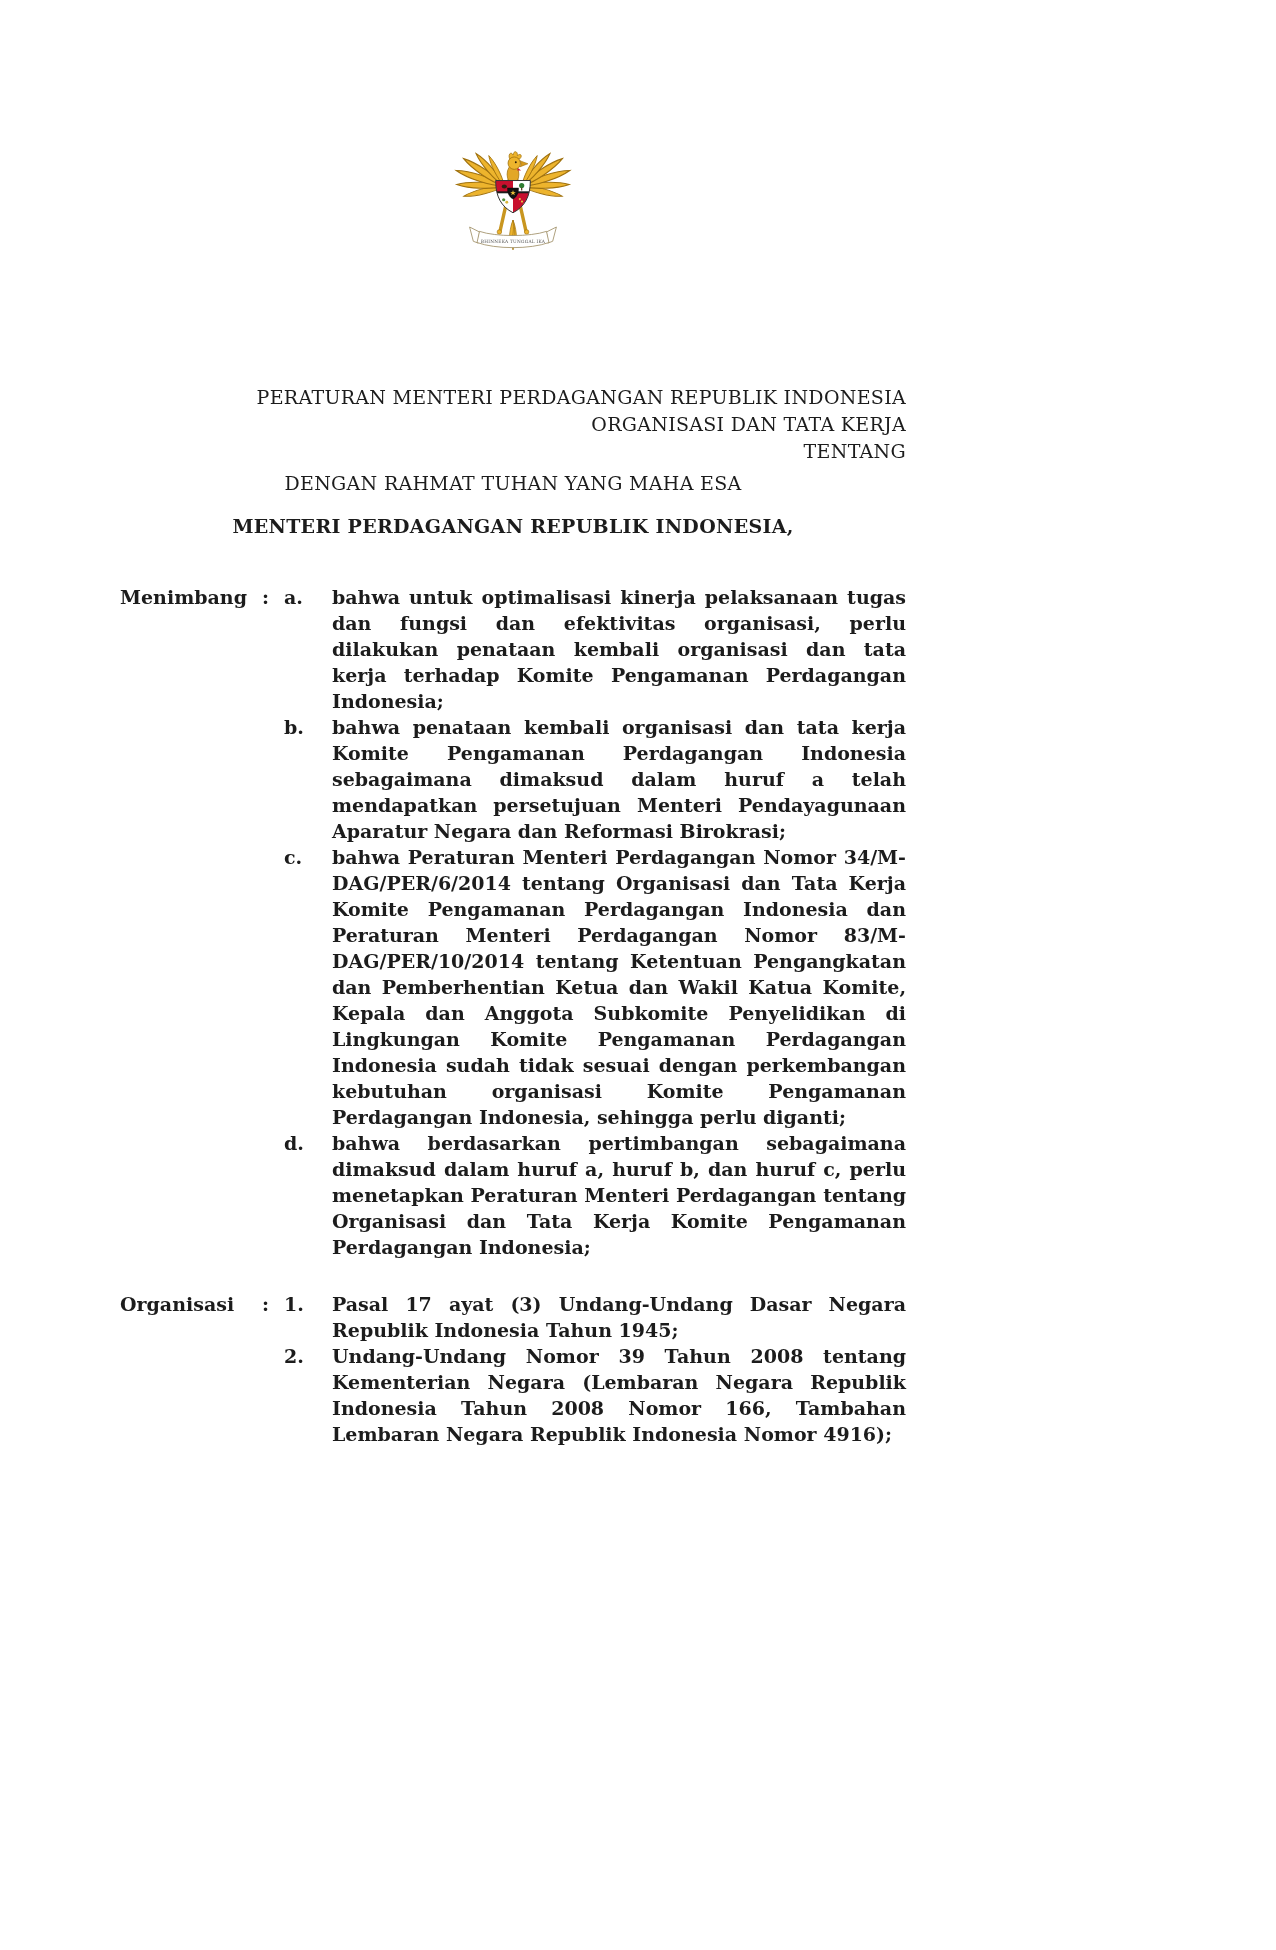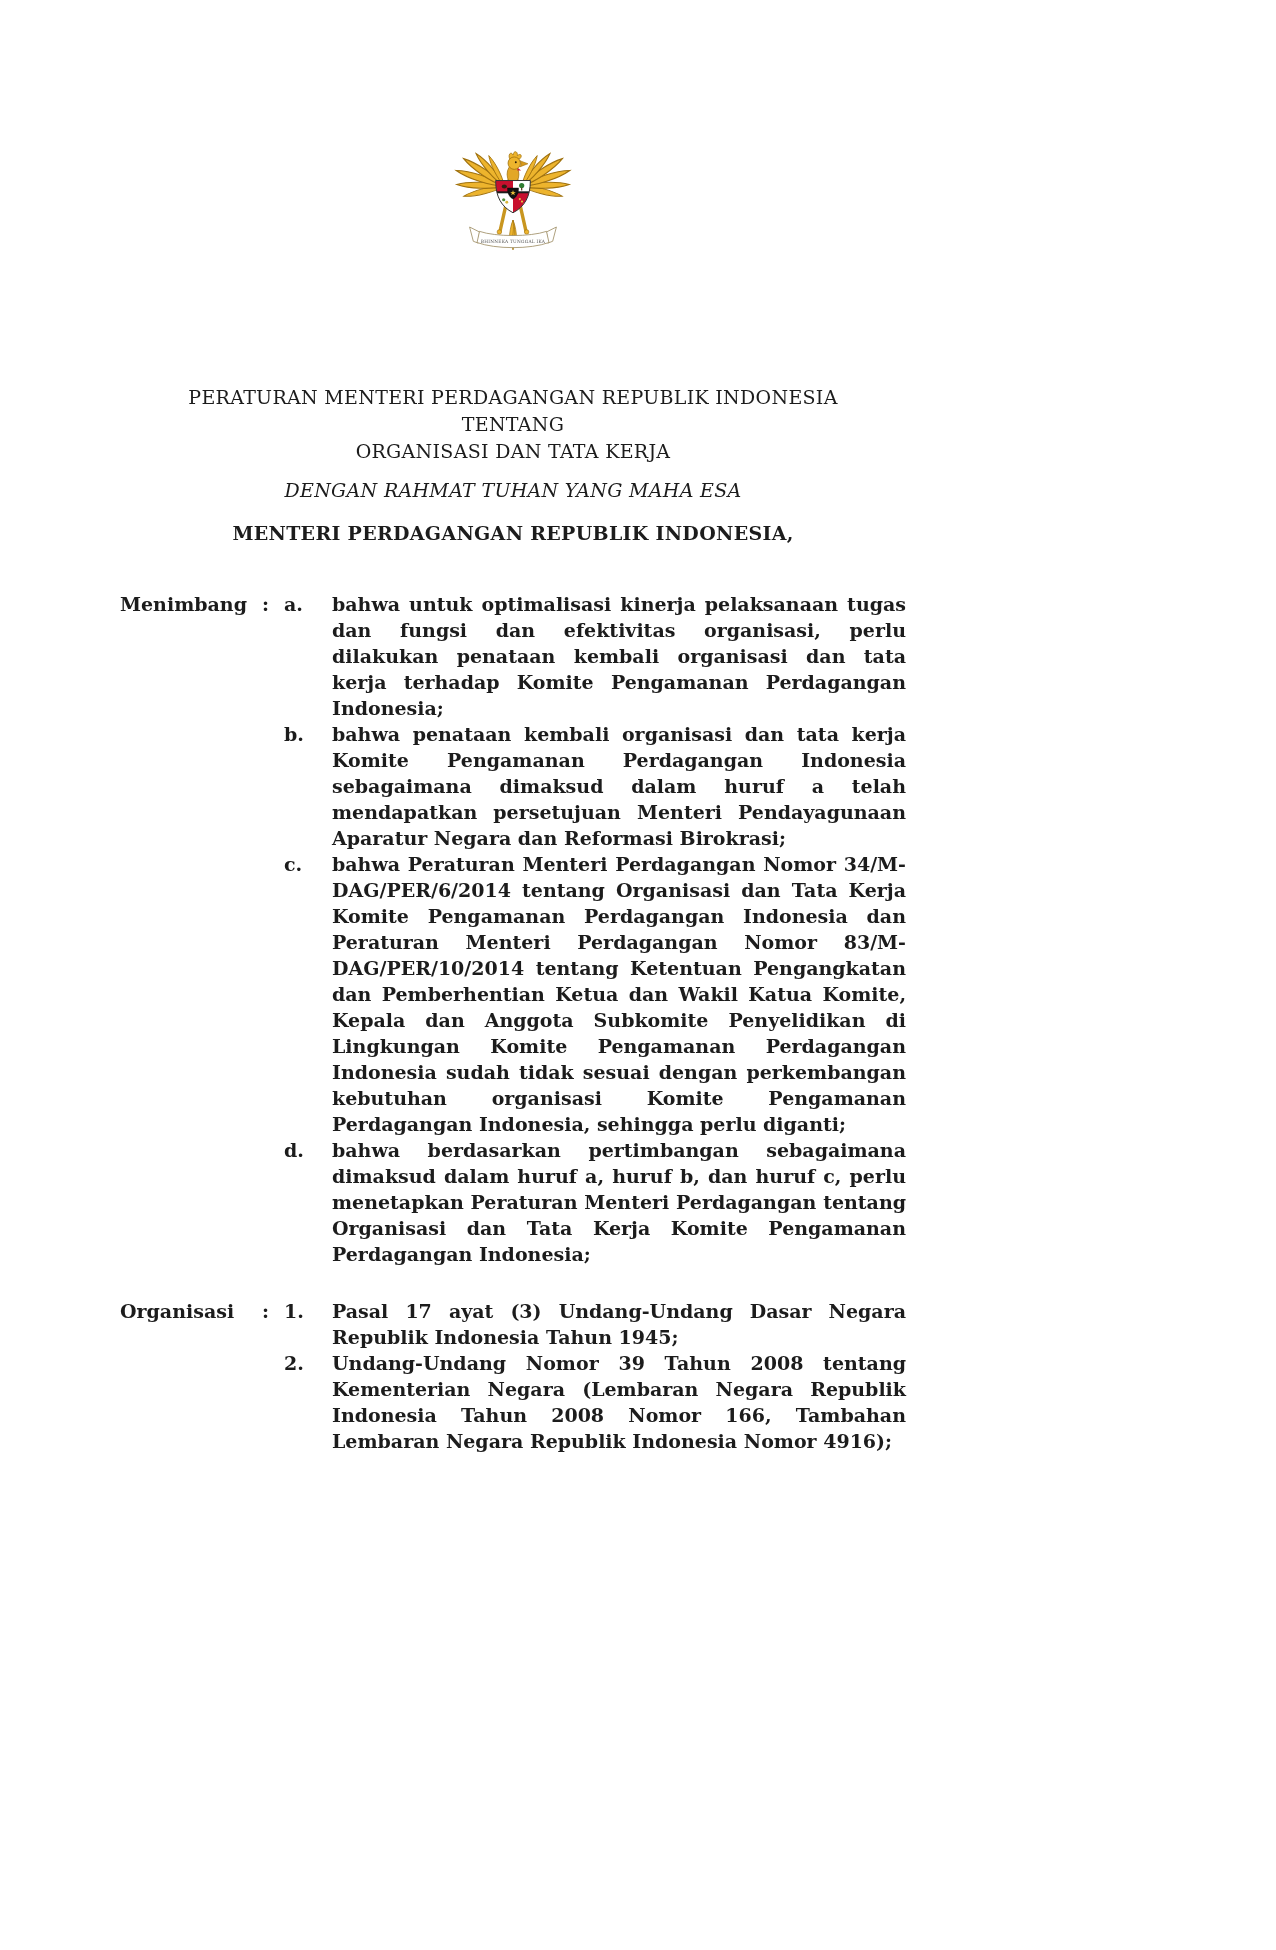--- a/index.html
+++ b/index.html
@@ -7,23 +7,23 @@
     width: 1276px;
     height: 1950px;
     background: #ffffff;
     position: relative;
     overflow: hidden;
     font-family: "DejaVu Serif", "Liberation Serif", serif;
     color: #1c1c1c;
   }
   .content { position: absolute; left: 120px; top: 0; width: 786px; }
   .emblem-wrap { padding-top: 127px; text-align: center; }
-  .title-block { margin-top: 110px; text-align: center; font-size: 19px; line-height: 27px; letter-spacing: 0.3px; }
+  .title-block { margin-top: 110px; text-align: right; font-size: 19px; line-height: 27px; letter-spacing: 0.3px; }
   .center-line { text-align: center; font-size: 19px; line-height: 27px; letter-spacing: 0.3px; }
-  .invocation { margin-top: 12px; font-style: italic; }
+  .invocation { margin-top: 5px; }
   .authority { margin-top: 16px; font-weight: bold; }
   .sections { margin-top: 44px; font-weight: bold; }
   .section {
     display: grid;
     grid-template-columns: 142px 22px 1fr;
     font-size: 19px;
     line-height: 26px;
     align-items: start;
   }
   .section-gap { margin-top: 31px; }
@@ -106,22 +106,22 @@
         <path d="M46,169 L30,161 L36,184 L44,187 Z"></path>
         <path d="M154,169 L170,161 L164,184 L156,187 Z"></path>
         <path d="M46,168 C72,177 128,177 154,168 L158,186 C128,197 72,197 42,186 Z"></path>
       </g>
       <text x="100" y="186.5" text-anchor="middle" font-size="7" letter-spacing="0.4" fill="#555555" font-family="DejaVu Serif, serif">BHINNEKA TUNGGAL IKA</text>
     </svg>
   </div>
 
   <div class="title-block">
     <div>PERATURAN MENTERI PERDAGANGAN REPUBLIK INDONESIA</div>
+    <div>ORGANISASI DAN TATA KERJA</div>
     <div>TENTANG</div>
-    <div>ORGANISASI DAN TATA KERJA</div>
   </div>
 
   <div class="center-line invocation">DENGAN RAHMAT TUHAN YANG MAHA ESA</div>
 
   <div class="center-line authority">MENTERI PERDAGANGAN REPUBLIK INDONESIA,</div>
 
   <div class="sections">
 
     <section class="section">
       <div class="sec-label">Menimbang</div>

